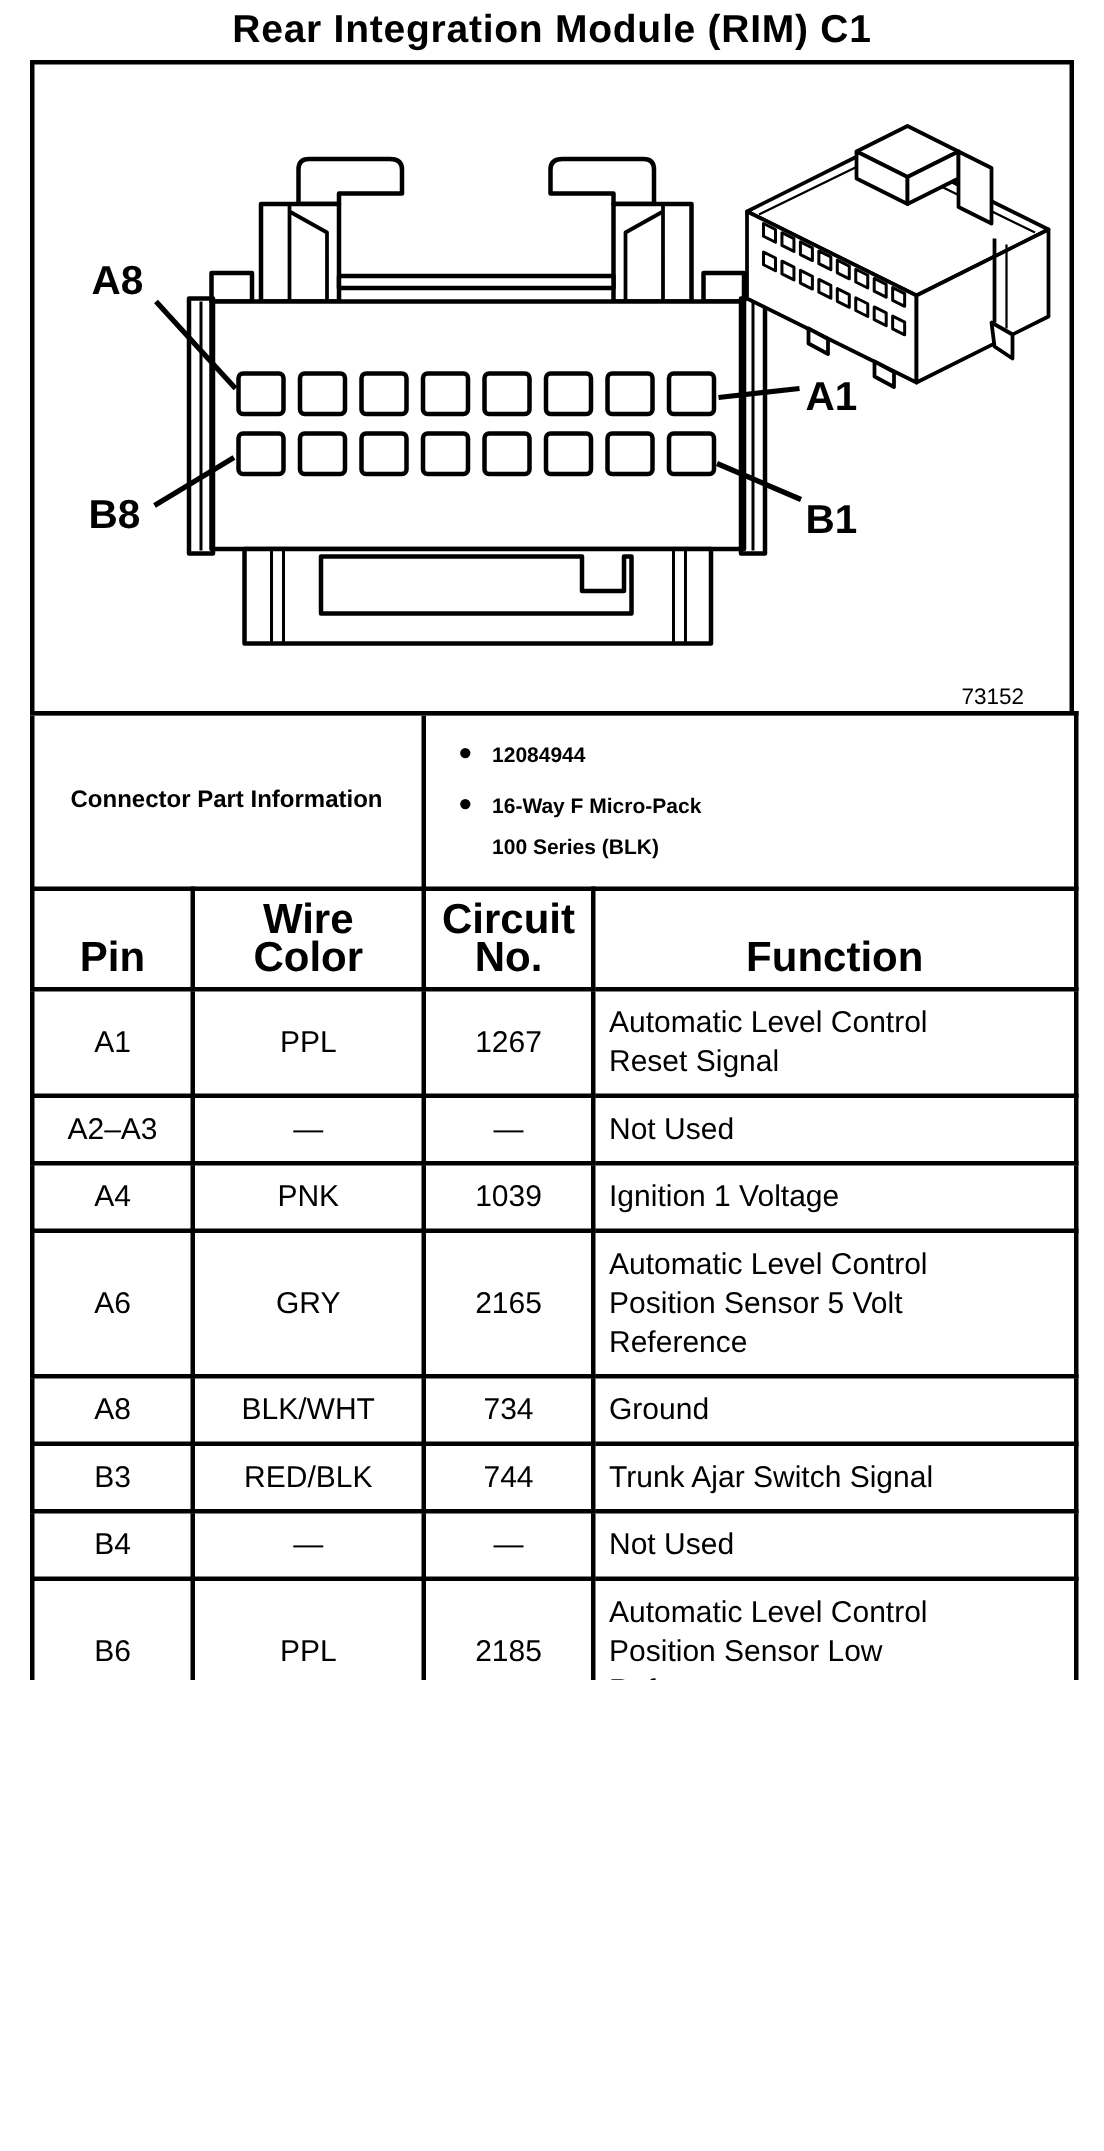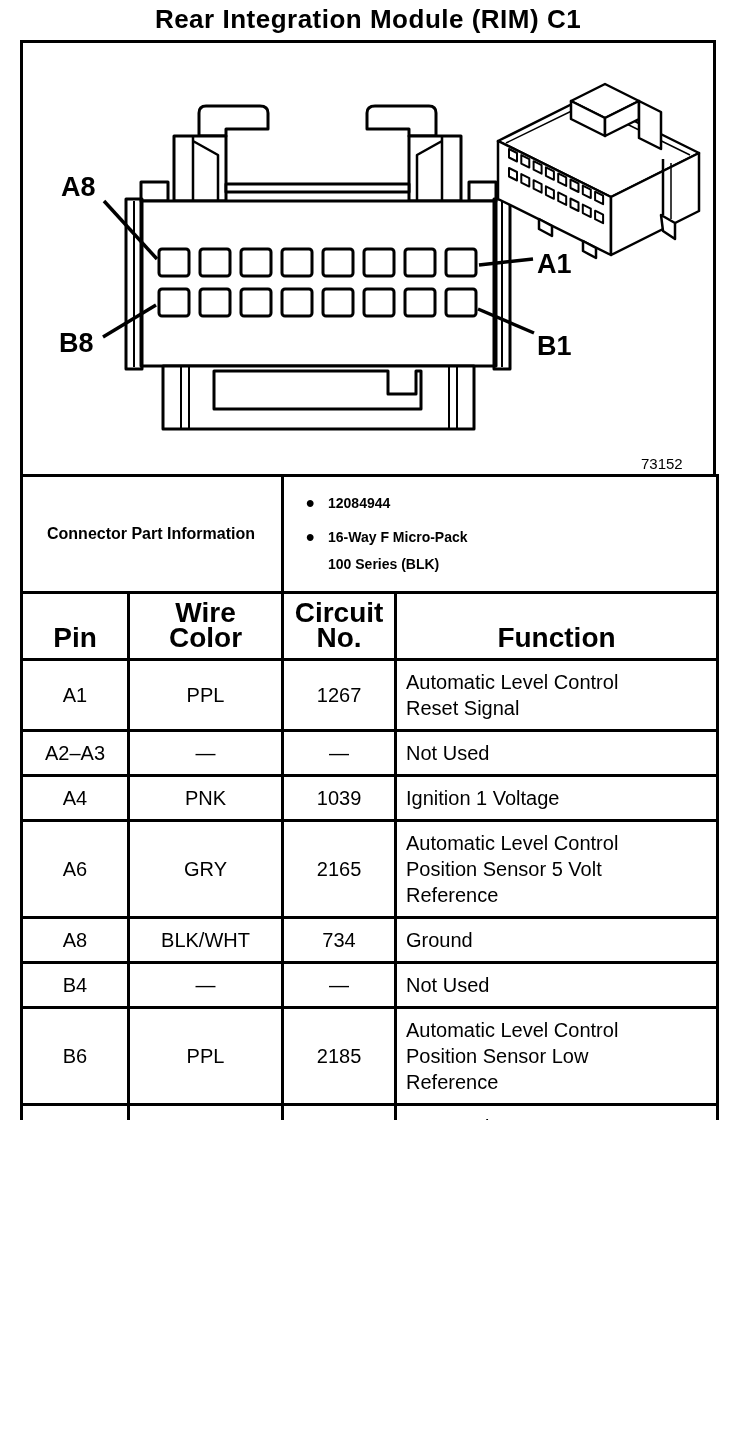--- a/index.html
+++ b/index.html
@@ -214,20 +214,26 @@
 Position Sensor 5 Volt
 Reference</td>
         </tr>
         <tr>
           <td class="pin-cell">A8</td>
           <td class="wire-color-cell">BLK/WHT</td>
           <td class="circuit-no-cell">734</td>
           <td class="function-cell">Ground</td>
         </tr>
         <tr>
+          <td class="pin-cell">B3</td>
+          <td class="wire-color-cell">RED/BLK</td>
+          <td class="circuit-no-cell">744</td>
+          <td class="function-cell">Trunk Ajar Switch Signal</td>
+        </tr>
+        <tr>
           <td class="pin-cell">B4</td>
           <td class="wire-color-cell">—</td>
           <td class="circuit-no-cell">—</td>
           <td class="function-cell">Not Used</td>
         </tr>
         <tr>
           <td class="pin-cell">B6</td>
           <td class="wire-color-cell">PPL</td>
           <td class="circuit-no-cell">2185</td>
           <td class="function-cell">Automatic Level Control

